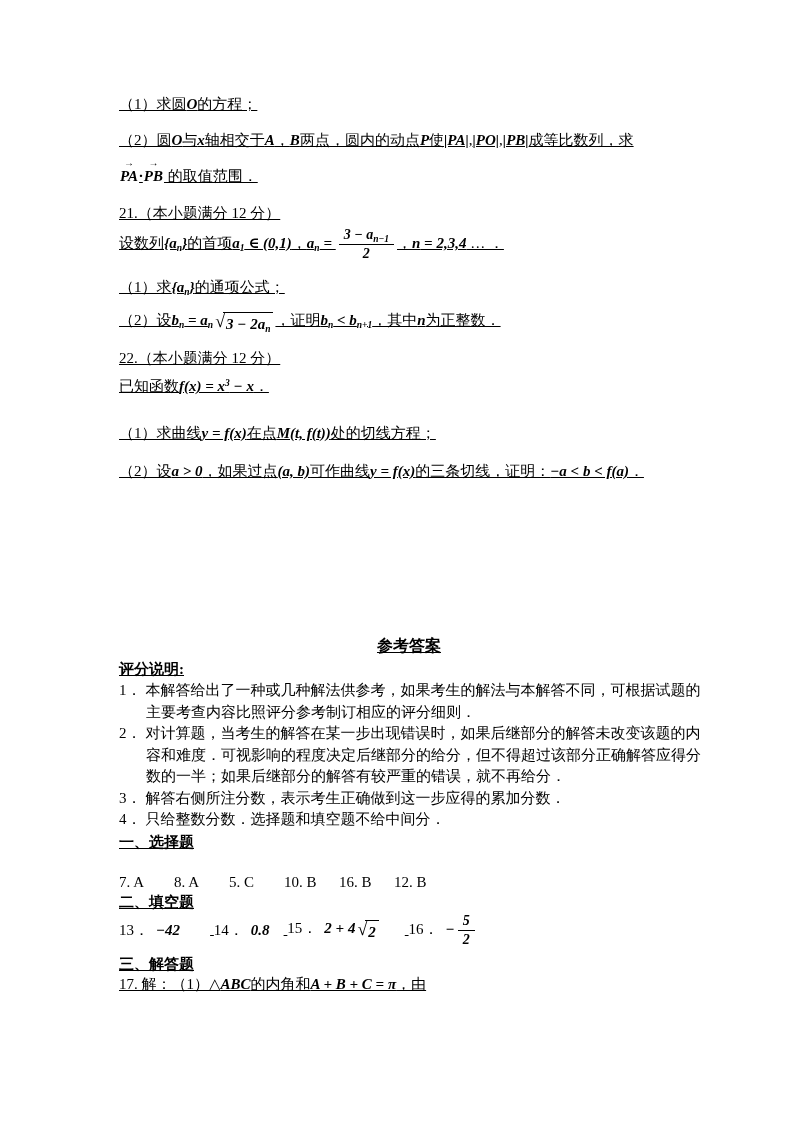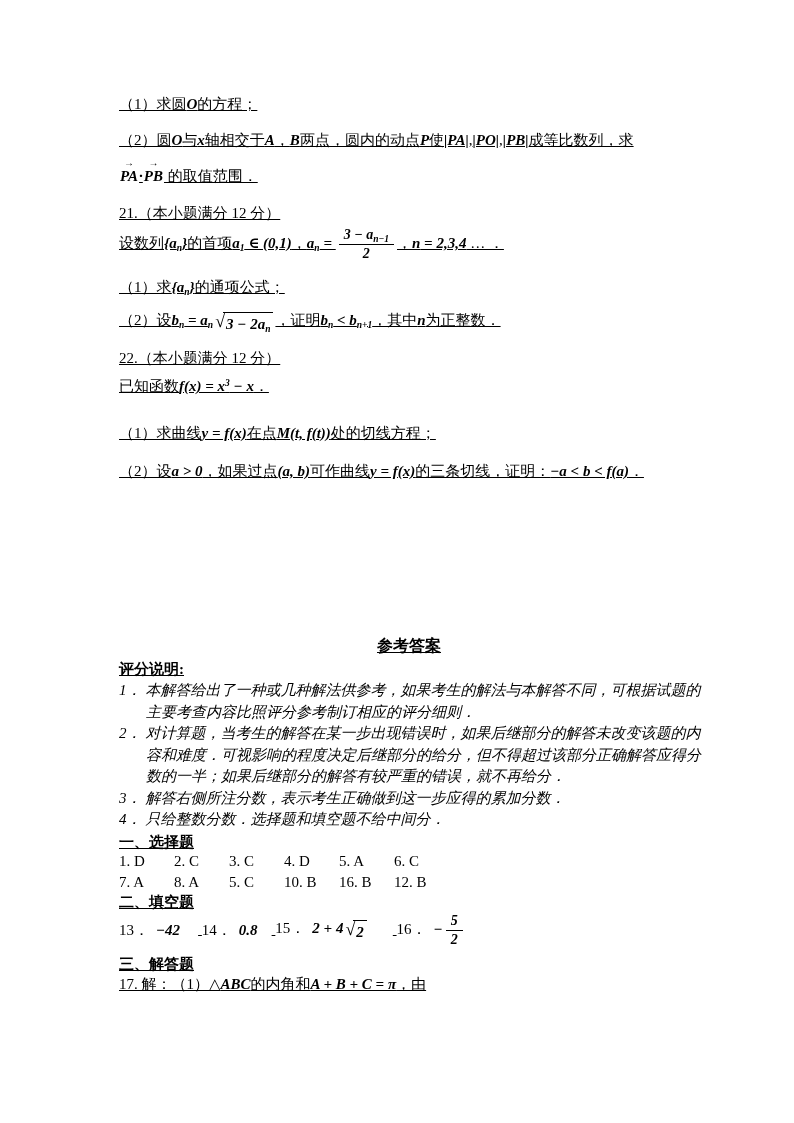--- a/index.html
+++ b/index.html
@@ -26,28 +26,28 @@
   .frac .num{display:block;border-bottom:1.4px solid #000;padding:0 5px 1px 5px;}
   .frac .den{display:block;padding-top:1px;}
   
   .sqrt{display:inline-flex;align-items:flex-start;margin:0 2px;vertical-align:-2px;}
   .sqrt .radical{font-size:18px;line-height:1;font-weight:bold;font-style:normal;margin-right:-2px;}
   .sqrt .radicand{border-top:1.4px solid #000;padding:2px 3px 0 3px;}
   
   .vec{position:relative;display:inline-block;margin:0 1px;}
   .vec .vec-arrow{position:absolute;top:-9px;left:0;width:100%;text-align:center;font-size:10px;line-height:1;font-weight:bold;font-style:normal;}
   
-  .notes{position:absolute;left:119px;top:680px;width:600px;font-size:15px;font-style:italic;}
+  .notes{position:absolute;left:119px;top:680px;width:600px;font-size:15px;}
   .note{padding-left:27px;text-indent:-27px;line-height:21.5px;white-space:normal;}
   .note-num{margin-right:4px;}
   
   .ans{display:inline-block;width:55px;}
   .blank-item{display:inline-block;vertical-align:middle;white-space:nowrap;}
   .blank-item .blank-label{margin-right:7px;}
-  .bi-0{margin-right:18px;} .bi-1{margin-right:14px;} .bi-2{margin-right:24px;text-align:right;}
+  .bi-0{margin-right:30px;} .bi-1{margin-right:14px;} .bi-2{margin-right:24px;text-align:right;}
 </style>
 </head>
 <body>
 
 <div class="page">
 
   <div class="line" style="top:95px"><span>（1）求圆</span><span class="m">O</span><span>的方程；</span></div>
   <div class="line" style="top:131px"><span>（2）圆</span><span class="m">O</span><span>与</span><span class="m">x</span><span>轴相交于</span><span class="m">A</span><span>，</span><span class="m">B</span><span>两点，圆内的动点</span><span class="m">P</span><span>使</span><span class="m">|PA|</span><span>,</span><span class="m">|PO|</span><span>,</span><span class="m">|PB|</span><span>成等比数列，求</span></div>
   <div class="line" style="top:167px"><span class="vec"><span class="vec-arrow">→</span><span class="m">PA</span></span><span class="m">·</span><span class="vec"><span class="vec-arrow">→</span><span class="m">PB</span></span><span> 的取值范围．</span></div>
 
@@ -68,21 +68,20 @@
   <div class="line bold" style="top:660px">评分说明:</div>
 
   <div class="notes">
       <div class="note"><span class="note-num">1．</span><span>本解答给出了一种或几种解法供参考，如果考生的解法与本解答不同，可根据试题的</span><br><span>主要考查内容比照评分参考制订相应的评分细则．</span></div>
       <div class="note"><span class="note-num">2．</span><span>对计算题，当考生的解答在某一步出现错误时，如果后继部分的解答未改变该题的内</span><br><span>容和难度．可视影响的程度决定后继部分的给分，但不得超过该部分正确解答应得分</span><br><span>数的一半；如果后继部分的解答有较严重的错误，就不再给分．</span></div>
       <div class="note"><span class="note-num">3．</span><span>解答右侧所注分数，表示考生正确做到这一步应得的累加分数．</span></div>
       <div class="note"><span class="note-num">4．</span><span>只给整数分数．选择题和填空题不给中间分．</span></div>
     </div>
 
   <div class="line bold" style="top:833px">一、选择题</div>
-  <div class="line" style="top:852px"><span class="ans">1. D</span><span class="ans">2. C</span><span class="ans">3. C</span><span class="ans">4. D</span><span class="ans">5. A</span><span class="ans">6. C</span></div>
   <div class="line" style="top:873px"><span class="ans">7. A</span><span class="ans">8. A</span><span class="ans">5. C</span><span class="ans">10. B</span><span class="ans">16. B</span><span class="ans">12. B</span></div>
 
   <div class="line bold" style="top:893px">二、填空题</div>
   <div class="line" style="top:913px">
     <span class="blank-item bi-0"><span class="blank-label">13．</span><span><span class="m">−42</span></span></span>
     <span class="blank-item bi-1"><span class="blank-label">14．</span><span><span class="m">0.8</span></span></span>
     <span class="blank-item bi-2"><span class="blank-label">15．</span><span><span class="m">2 + 4</span><span class="sqrt">
             <span class="radical">√</span>
             <span class="radicand"><span class="m">2</span></span>
           </span></span></span>

